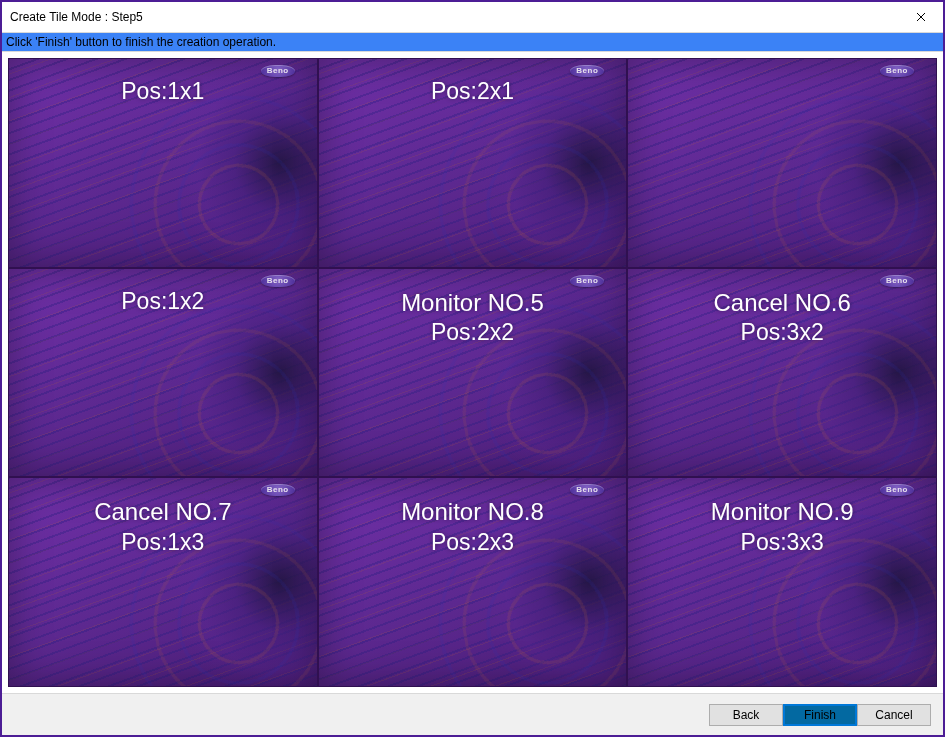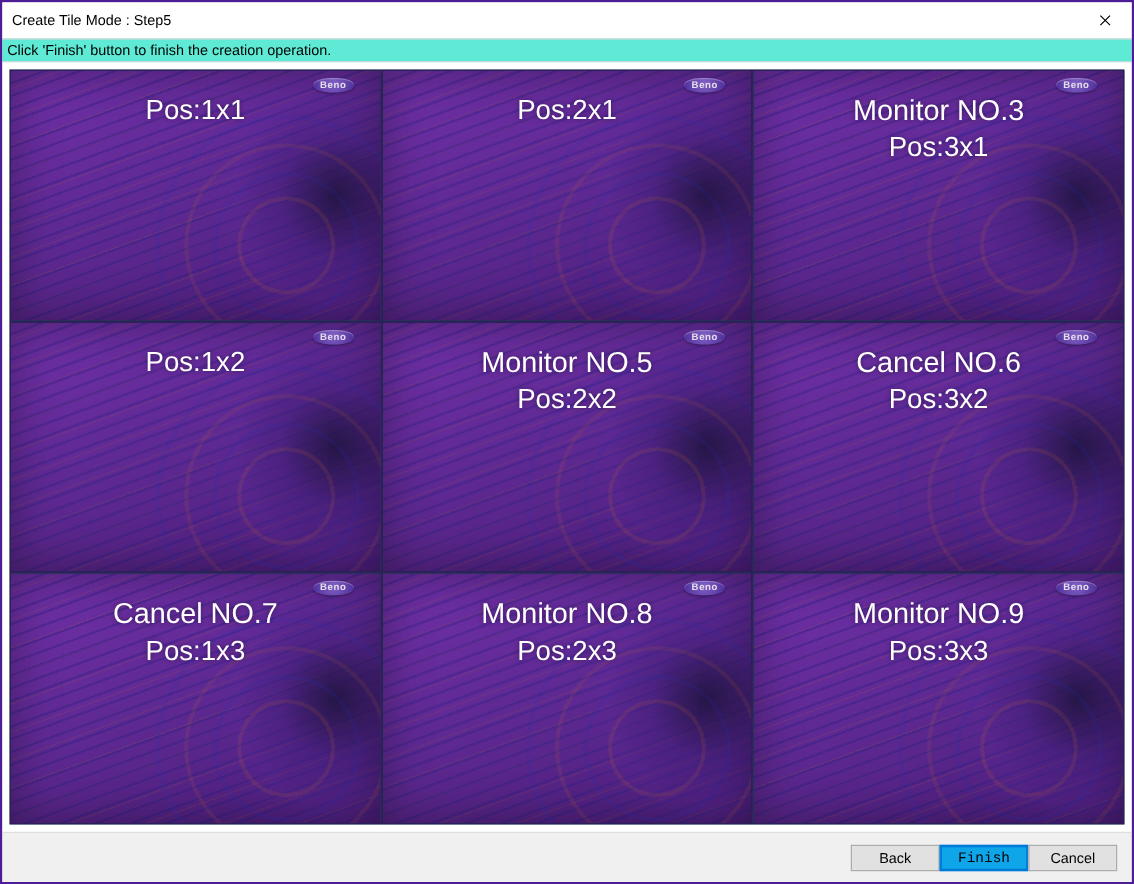--- a/index.html
+++ b/index.html
@@ -34,21 +34,21 @@
       height: 100%;
       display: flex;
       align-items: center;
       justify-content: center;
       font-size: 14px;
       color: #000;
       cursor: pointer;
     }
     .instruction-bar {
       height: 20px;
-      background: #5eead4;
+      background: #3b82f6;
       border-top: 1px solid #d9d9d9;
       border-bottom: 1px solid #d9d9d9;
       padding-left: 4px;
       font-size: 12px;
       color: #000;
       display: flex;
       align-items: center;
     }
     .preview-area {
       flex: 1;
@@ -56,21 +56,21 @@
       position: relative;
       padding: 6px;
     }
     .tile-grid {
       width: 100%;
       height: 100%;
       display: grid;
       grid-template-columns: repeat(3, 1fr);
       grid-template-rows: repeat(3, 1fr);
       gap: 0;
-      background: #0f766e;
+      background: #3b82f6;
     }
     .tile {
       position: relative;
       overflow: hidden;
       background:
         radial-gradient(ellipse 60% 95% at 88% 50%,
           rgba(30,20,60,0.85) 0%,
           rgba(65,30,120,0.55) 25%,
           rgba(90,40,150,0.25) 45%,
           transparent 60%),
@@ -142,22 +142,21 @@
       background: #e1e1e1;
       border: 1px solid #adadad;
       font-size: 12px;
       font-family: inherit;
       color: #000;
       cursor: pointer;
     }
     .btn.default {
       border: 1px solid #0078d7;
       box-shadow: inset 0 0 0 1px #0078d7;
-      background: #0ea5e9;
-      font-family: Liberation Mono, monospace;
+      background: #0369a1;
     }
   </style>
 </head>
 <body>
 
 <div class="window">
 
   <div class="titlebar">
     <span class="titlebar-title">Create Tile Mode : Step5</span>
     <div class="titlebar-controls">
@@ -188,24 +187,20 @@
         <div class="tile">
           <div class="tile-swirl"></div>
           <div class="tile-logo">Beno</div>
           <div class="tile-label-group">
             <div class="tile-label-sub">Pos:2x1</div>
           </div>
         </div>
         <div class="tile">
           <div class="tile-swirl"></div>
           <div class="tile-logo">Beno</div>
-          <div class="tile-label-group">
-            <div class="tile-label-main">Monitor NO.3</div>
-            <div class="tile-label-sub">Pos:3x1</div>
-          </div>
         </div>
         <div class="tile">
           <div class="tile-swirl"></div>
           <div class="tile-logo">Beno</div>
           <div class="tile-label-group">
             <div class="tile-label-sub">Pos:1x2</div>
           </div>
         </div>
         <div class="tile">
           <div class="tile-swirl"></div>

